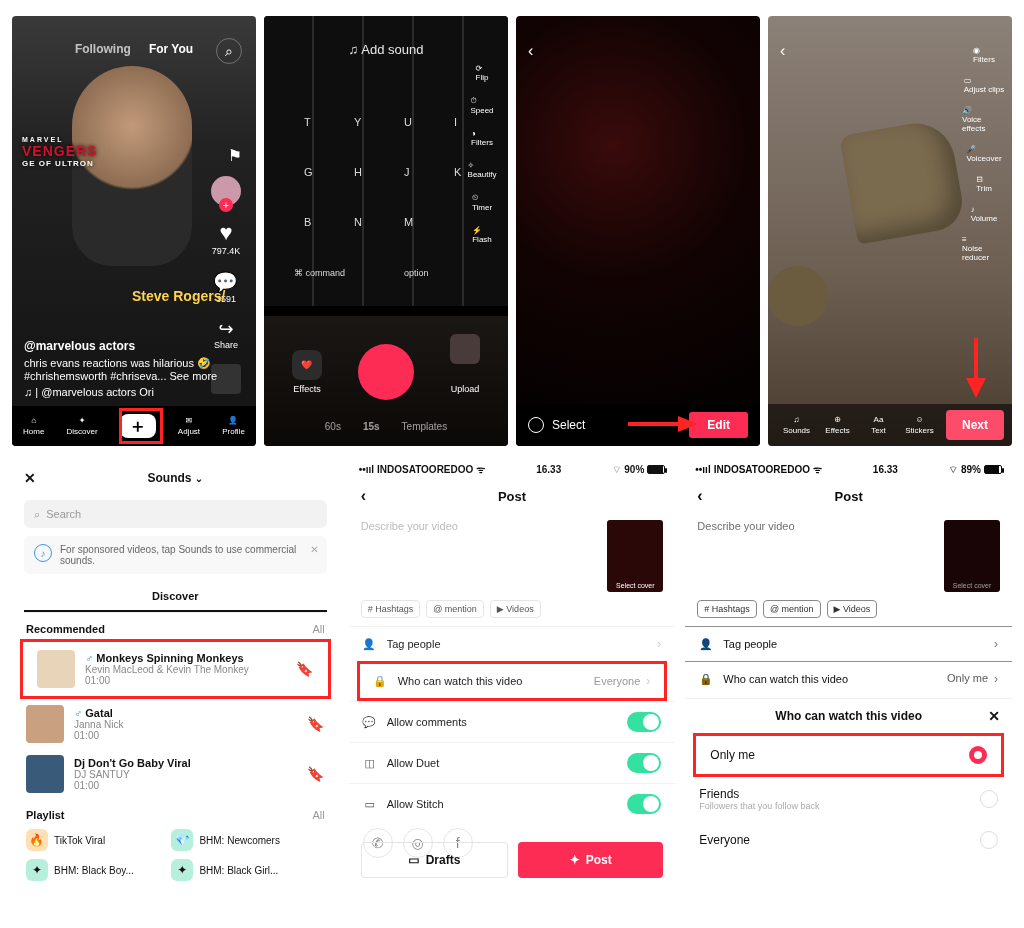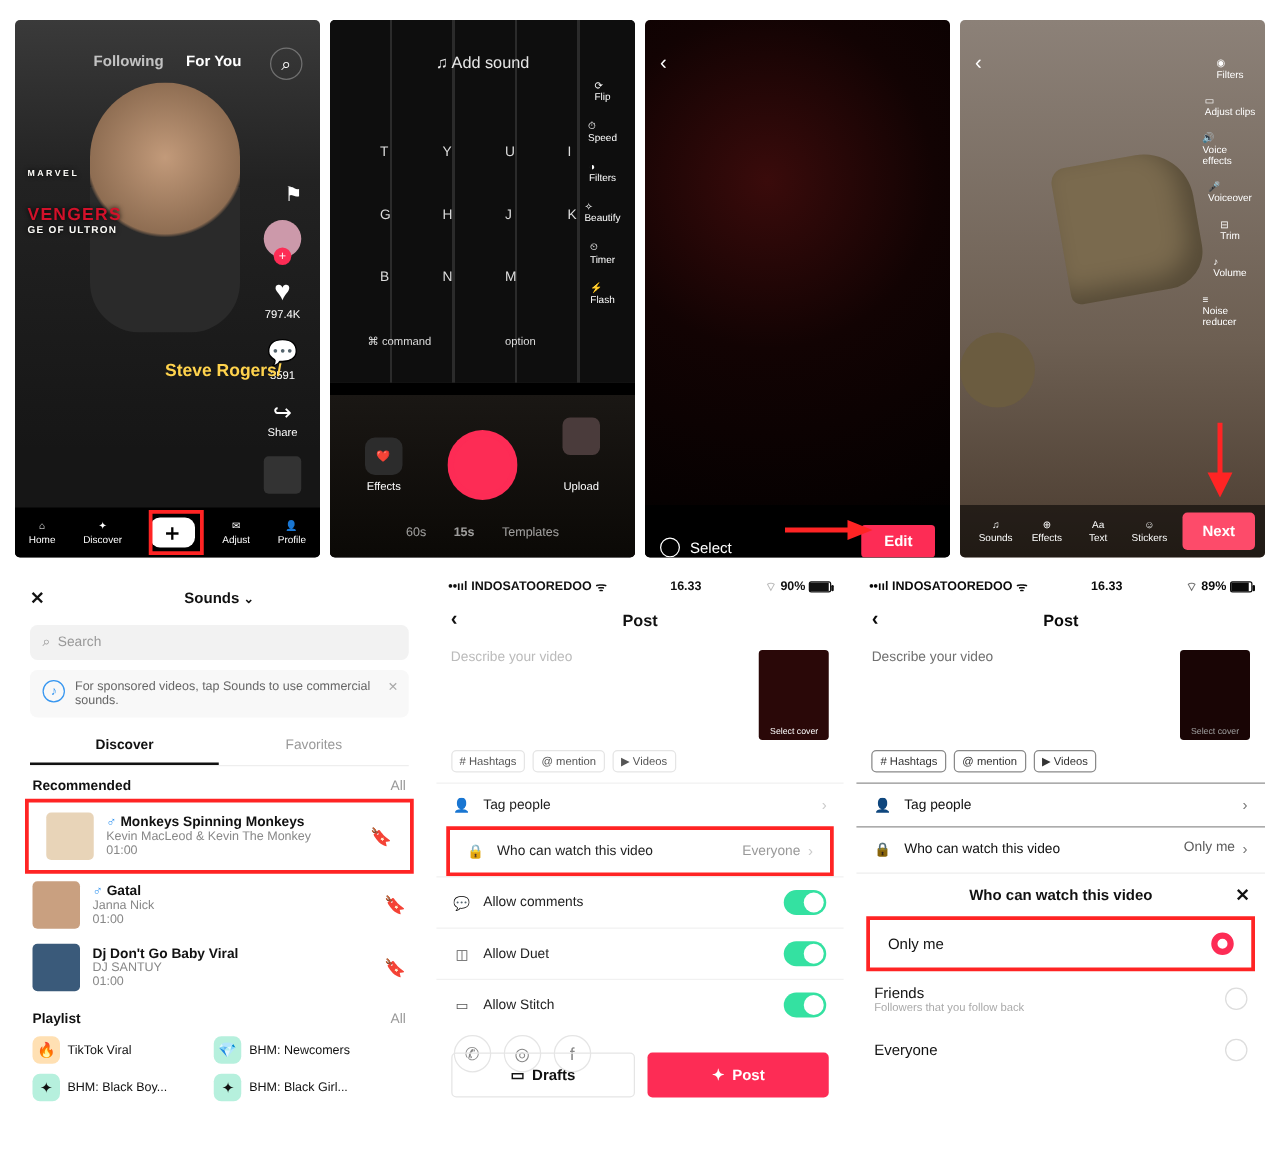--- a/index.html
+++ b/index.html
@@ -23,21 +23,21 @@
   .s1 .info { left:12px; bottom:48px; font-size:11px; }
   .s1 .info .user{font-weight:700;font-size:12px;margin-bottom:4px;}
   .s1 .bottom-nav { bottom:0;left:0;right:0;height:40px;background:#000;display:flex;align-items:center;justify-content:space-around;font-size:8px;}
   .s1 .bn-item{display:flex;flex-direction:column;align-items:center;gap:2px;}
   .s1 .plusbtn{width:36px;height:24px;background:#fff;border-radius:8px;color:#000;display:flex;align-items:center;justify-content:center;font-weight:900;font-size:18px;}
   .highlight-red{border:3px solid #ff2424;}
   .s1 .plus-hl{position:absolute;bottom:2px;left:107px;width:44px;height:36px;}
   .s1 .caption{color:#ffd34d;font-weight:800;font-size:14px;position:absolute;left:120px;top:272px;}
   .s1 .rec{width:30px;height:30px;border-radius:4px;background:#333;}
   .s1 .marvel{left:10px;top:120px;font-size:14px;font-weight:900;color:#fdfcf8;text-shadow:0 0 4px #000;}
-  .s1 .marvel .av{color:#d2112a;letter-spacing:1px;margin-top:20px;}
+  .s1 .marvel .av{color:#d2112a;letter-spacing:1px;}
   .s1 .head{left:60px;top:50px;width:120px;height:200px;border-radius:60px 60px 40px 40px;background:radial-gradient(circle at 50% 30%, #c29a7a 0%, #8e6d52 40%, transparent 42%), linear-gradient(180deg, transparent 0 42%, #2a2a2a 42% 100%);}
 
   
   .s2 { background:#000;}
   .s2 .kb{left:0;right:0;top:0;height:290px;background:repeating-linear-gradient(90deg,#0e0e0e 0 48px,#2b2b2b 48px 50px),repeating-linear-gradient(0deg,transparent 0 48px,#2b2b2b 48px 50px);}
   .s2 .key{font-size:11px;color:#dcdcdc;}
   .s2 .sound{left:50%;transform:translateX(-50%);top:26px;font-size:13px;opacity:.9;}
   .s2 .rtools{right:6px;top:48px;width:40px;display:flex;flex-direction:column;align-items:center;gap:14px;font-size:8px;}
   .s2 .rec-bottom{left:0;right:0;bottom:0;height:130px;background:linear-gradient(180deg,#1a1714,#0b0906);}
   .s2 .record{left:50%;transform:translateX(-50%);bottom:46px;width:56px;height:56px;border-radius:50%;background:#fd2c55;border:5px solid rgba(253,44,85,.35);}
@@ -47,21 +47,21 @@
   .s2 .upload .thumb{width:30px;height:30px;border-radius:6px;background:#4a3b3b;}
   .s2 .durations{left:0;right:0;bottom:14px;display:flex;justify-content:center;gap:22px;font-size:10px;}
   .s2 .durations .active{color:#fff;font-weight:700;}
   .s2 .durations span{opacity:.6;}
   .s2 .arrow{right:36px;top:310px;transform:rotate(60deg);width:0;height:0;}
   .arrow-svg{position:absolute;}
 
   
   .s3{background:radial-gradient(circle at 40% 30%,#3a0b0b 0%, #120303 40%, #000 100%);}
   .s3 .back{left:12px;top:26px;font-size:16px;}
-  .s3 .footer{left:0;right:0;bottom:0;height:42px;background:#000;display:flex;align-items:flex-end;justify-content:space-between;padding:0 12px;}
+  .s3 .footer{left:0;right:0;bottom:0;height:42px;background:#000;display:flex;align-items:center;justify-content:space-between;padding:0 12px;}
   .s3 .select{display:flex;align-items:center;gap:8px;font-size:12px;}
   .s3 .circle{width:16px;height:16px;border:1.5px solid #fff;border-radius:50%;}
   .s3 .edit{background:#fd2c55;border-radius:3px;padding:6px 18px;font-size:12px;font-weight:600;}
 
   
   .s4{background:linear-gradient(180deg,#8c8178 0%, #6d5f52 60%, #4a3b2f 100%);}
   .s4 .back{left:12px;top:26px;font-size:16px;}
   .s4 .rtools{right:6px;top:30px;width:44px;display:flex;flex-direction:column;align-items:center;gap:12px;font-size:8px;}
   .s4 .rock{left:80px;top:110px;width:110px;height:110px;background:#7a6a4e;border-radius:12px 40px 30px 8px;transform:rotate(-10deg);box-shadow:inset -10px -10px 20px rgba(0,0,0,.3);}
   .s4 .rock2{left:0px;top:250px;width:60px;height:60px;background:#6b5c40;border-radius:50%;}
@@ -164,20 +164,26 @@
         <span style="font-size:20px;">💬</span>
         <span>3591</span>
       </div>
       <div style="display:flex;flex-direction:column;align-items:center;">
         <span style="font-size:18px;">↪</span>
         <span>Share</span>
       </div>
       <div class="rec"></div>
     </div>
     <div class="caption">Steve Rogers/</div>
+    <div class="abs info">
+      <div class="user">@marvelous actors</div>
+      <div>chris evans reactions was hilarious 🤣</div>
+      <div>#chrishemsworth #chriseva...  See more</div>
+      <div style="margin-top:4px;">♫  |  @marvelous actors Ori</div>
+    </div>
     <div class="abs bottom-nav">
       <div class="bn-item">
           <span>⌂</span>
           <span>Home</span>
         </div>
       <div class="bn-item">
           <span>✦</span>
           <span>Discover</span>
         </div>
       <div class="plusbtn">＋</div>
@@ -302,21 +308,20 @@
       <span>⌕</span>
       <span>Search</span>
     </div>
     <div class="promo">
       <div class="promoicon">♪</div>
       <span>For sponsored videos, tap Sounds to use commercial sounds.</span>
       <span class="x">✕</span>
     </div>
     <div class="tabs">
       <div class="tab active">Discover</div>
-      <div class="tab">Favorites</div>
     </div>
     <div class="section-h">
       <span style="font-weight:700;">Recommended</span>
       <span class="all">All</span>
     </div>
     <div class="highlight-red reco-hl">
       <div class="sound-row">
         <div class="thumb" style="background:#e8d4b8;"></div>
         <div class="sound-meta">
           <div class="t"><span style="color:#3897f0;">♂</span> <span>Monkeys Spinning Monkeys</span></div>

